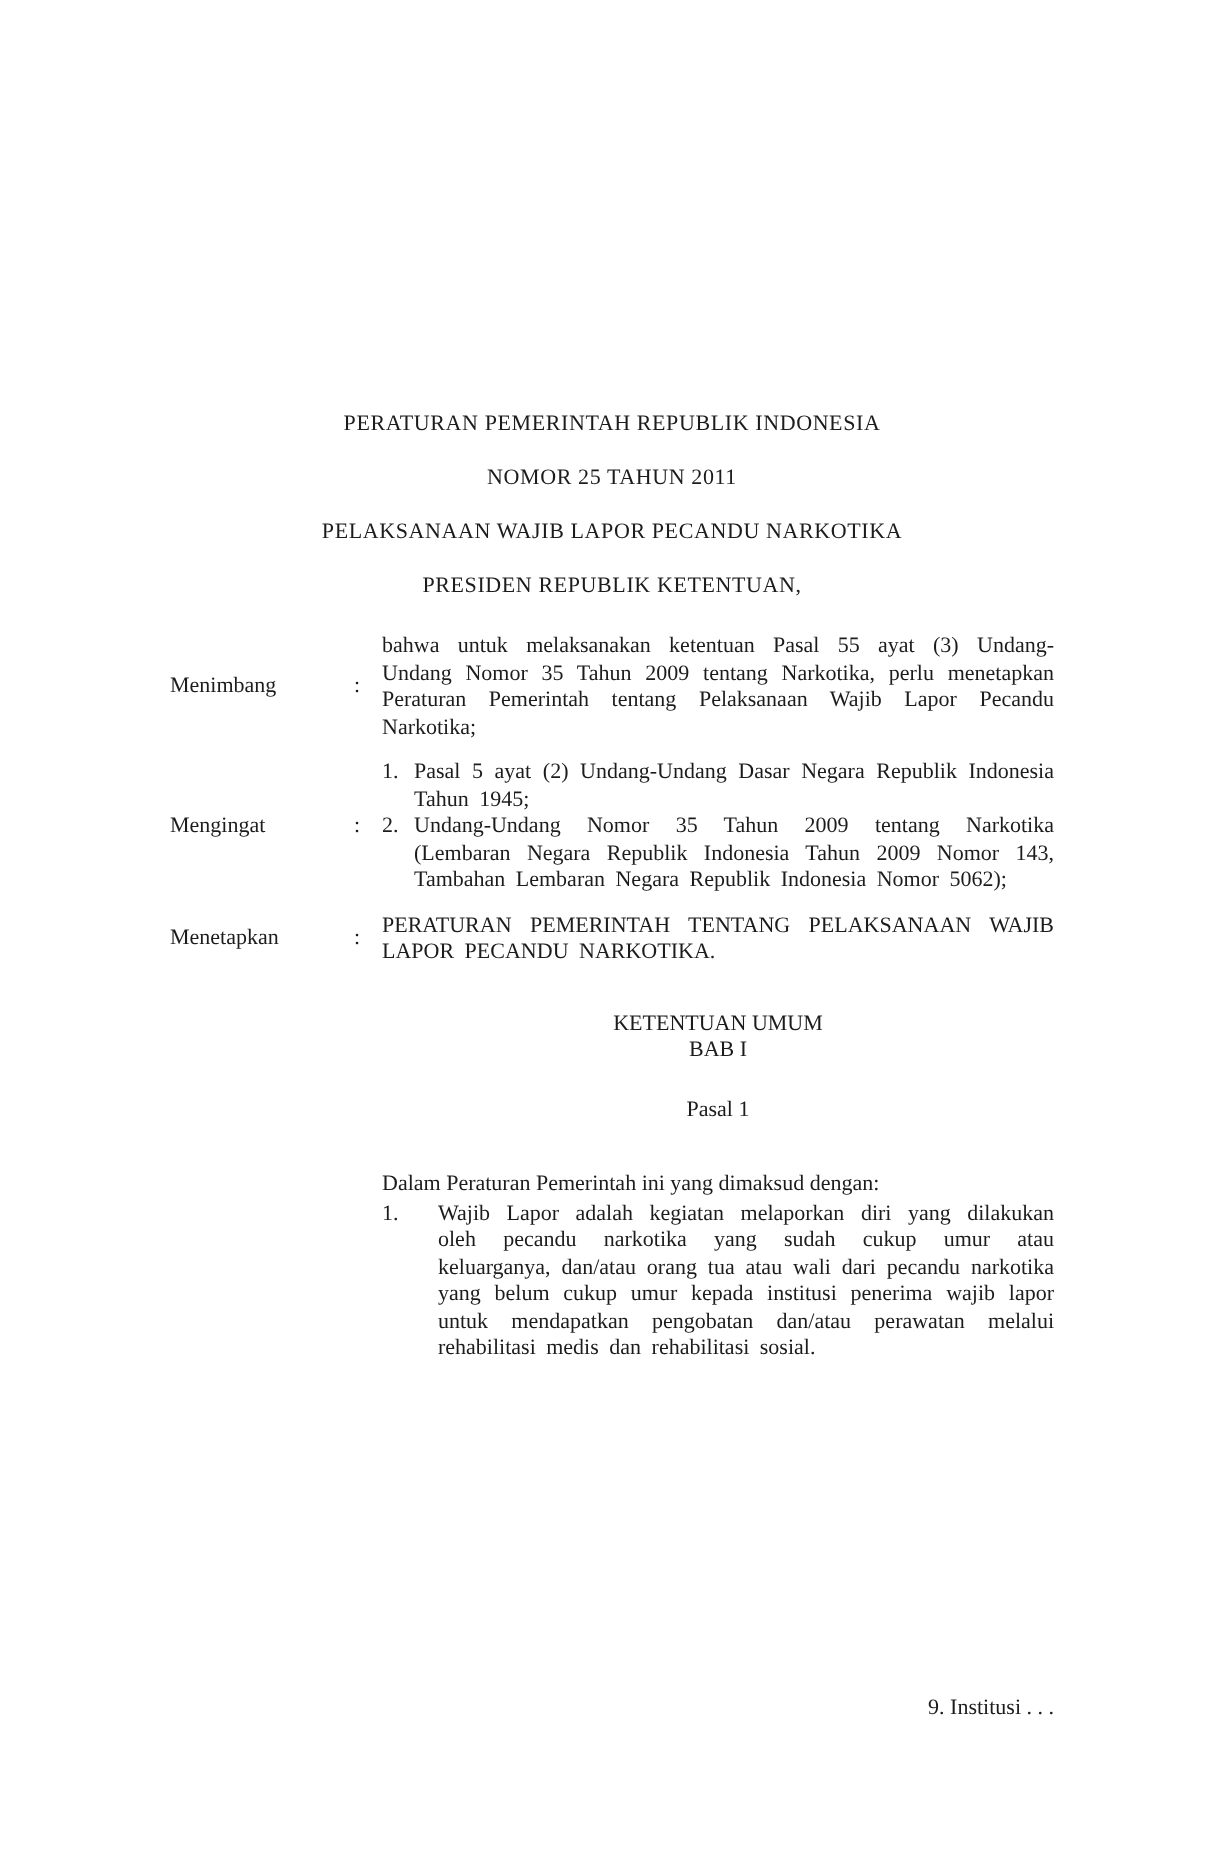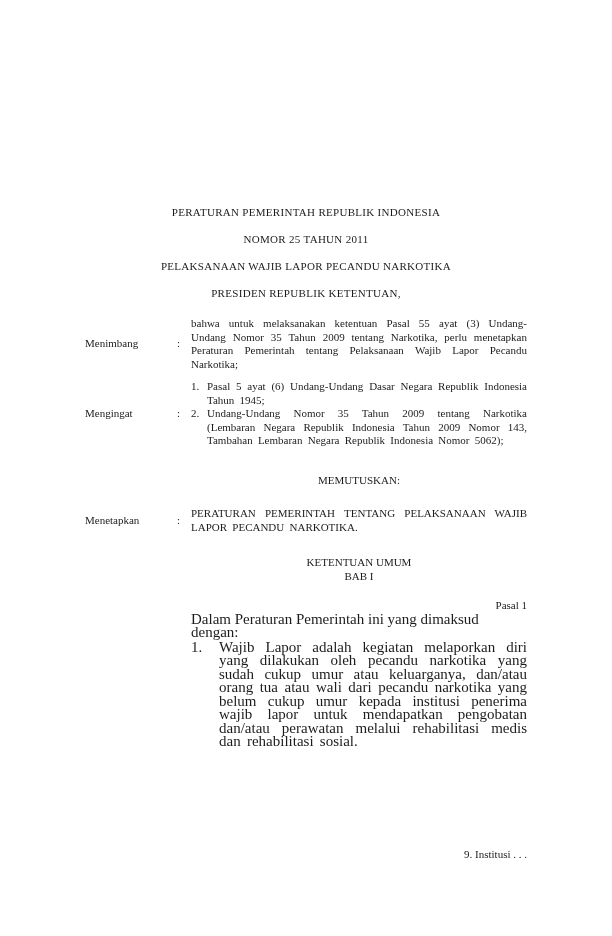--- a/index.html
+++ b/index.html
@@ -59,25 +59,25 @@
   }
   
   .content-centered {
     margin-left: 106px;
     text-align: center;
     font-size: 11px;
     line-height: 13.5px;
   }
   .memutuskan { margin-top: 26px; margin-bottom: 20px; }
   .bab-block { margin-top: 22px; }
-  .pasal-title { margin-top: 16px; margin-bottom: 0; text-align: right; }
+  .pasal-title { margin-top: 16px; margin-bottom: 24px; }
   
   .article-body {
     margin-left: 106px;
-    font-size: 15px;
+    font-size: 11px;
     line-height: 13.5px;
   }
   .article-intro { margin-bottom: 1px; }
   .article-item { display: flex; align-items: flex-start; }
   .article-item .num { flex: 0 0 28px; width: 28px; }
   .article-item .num-text {
     flex: 1;
     text-align: justify;
     word-spacing: 2.5px;
   }
@@ -111,30 +111,29 @@
         <div class="clause-text">bahwa untuk melaksanakan ketentuan Pasal 55 ayat (3) Undang-Undang Nomor 35 Tahun 2009 tentang Narkotika, perlu menetapkan Peraturan Pemerintah tentang Pelaksanaan Wajib Lapor Pecandu Narkotika;</div>
       </div>
     </div>
 
     <div class="clause-row">
       <div class="clause-label">Mengingat</div>
       <div class="clause-colon">:</div>
       <div class="clause-body num-list">
         <div class="num-item">
           <div class="num">1.</div>
-          <div class="num-text">Pasal 5 ayat (6) Undang-Undang Dasar Negara Republik Indonesia Tahun 1945;</div>
+          <div class="num-text">Pasal 5 ayat (2) Undang-Undang Dasar Negara Republik Indonesia Tahun 1945;</div>
         </div>
         <div class="num-item">
           <div class="num">2.</div>
           <div class="num-text">Undang-Undang Nomor 35 Tahun 2009 tentang Narkotika (Lembaran Negara Republik Indonesia Tahun 2009 Nomor 143, Tambahan Lembaran Negara Republik Indonesia Nomor 5062);</div>
         </div>
       </div>
     </div>
 
-    <div class="content-centered memutuskan">MEMUTUSKAN:</div>
 
     <div class="clause-row">
       <div class="clause-label">Menetapkan</div>
       <div class="clause-colon">:</div>
       <div class="clause-body">
         <div class="clause-text caps">PERATURAN PEMERINTAH TENTANG PELAKSANAAN WAJIB LAPOR PECANDU NARKOTIKA.</div>
       </div>
     </div>
 
     <div class="content-centered bab-block">

